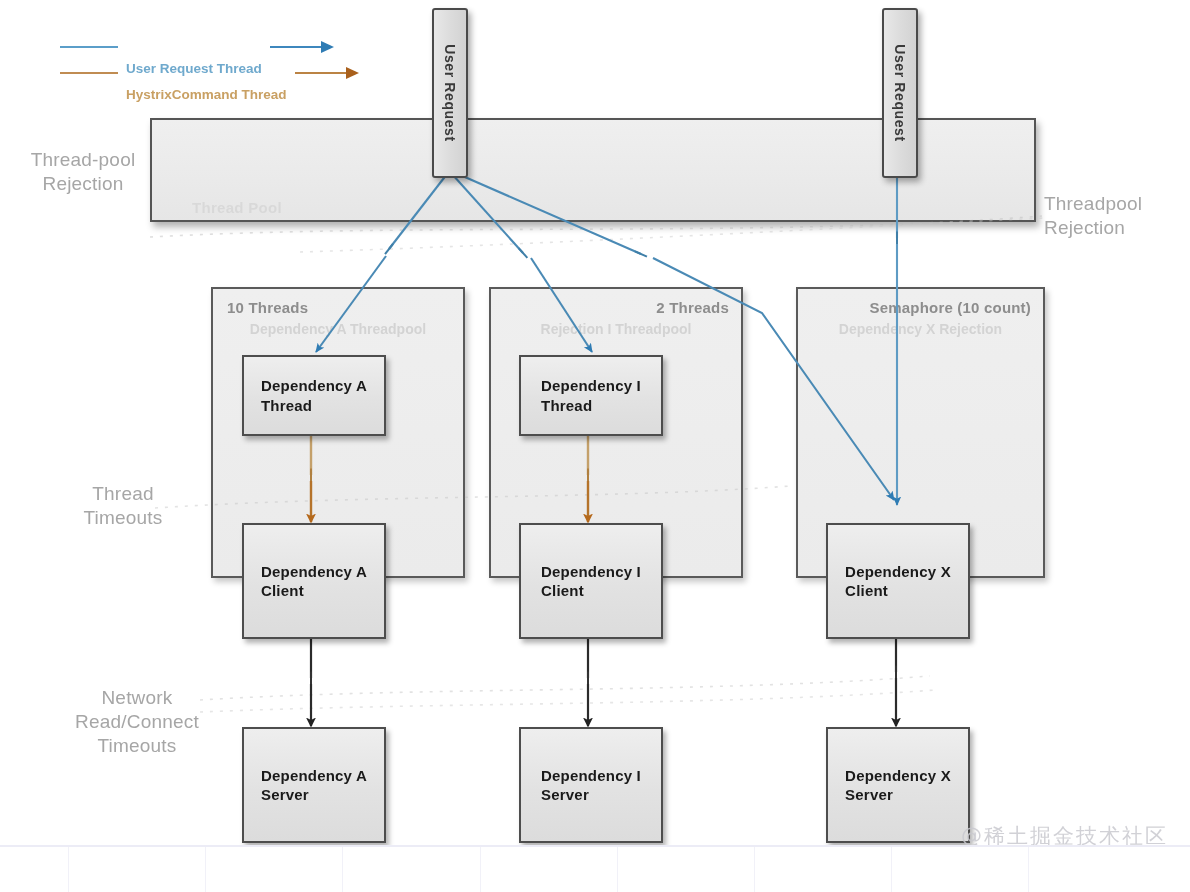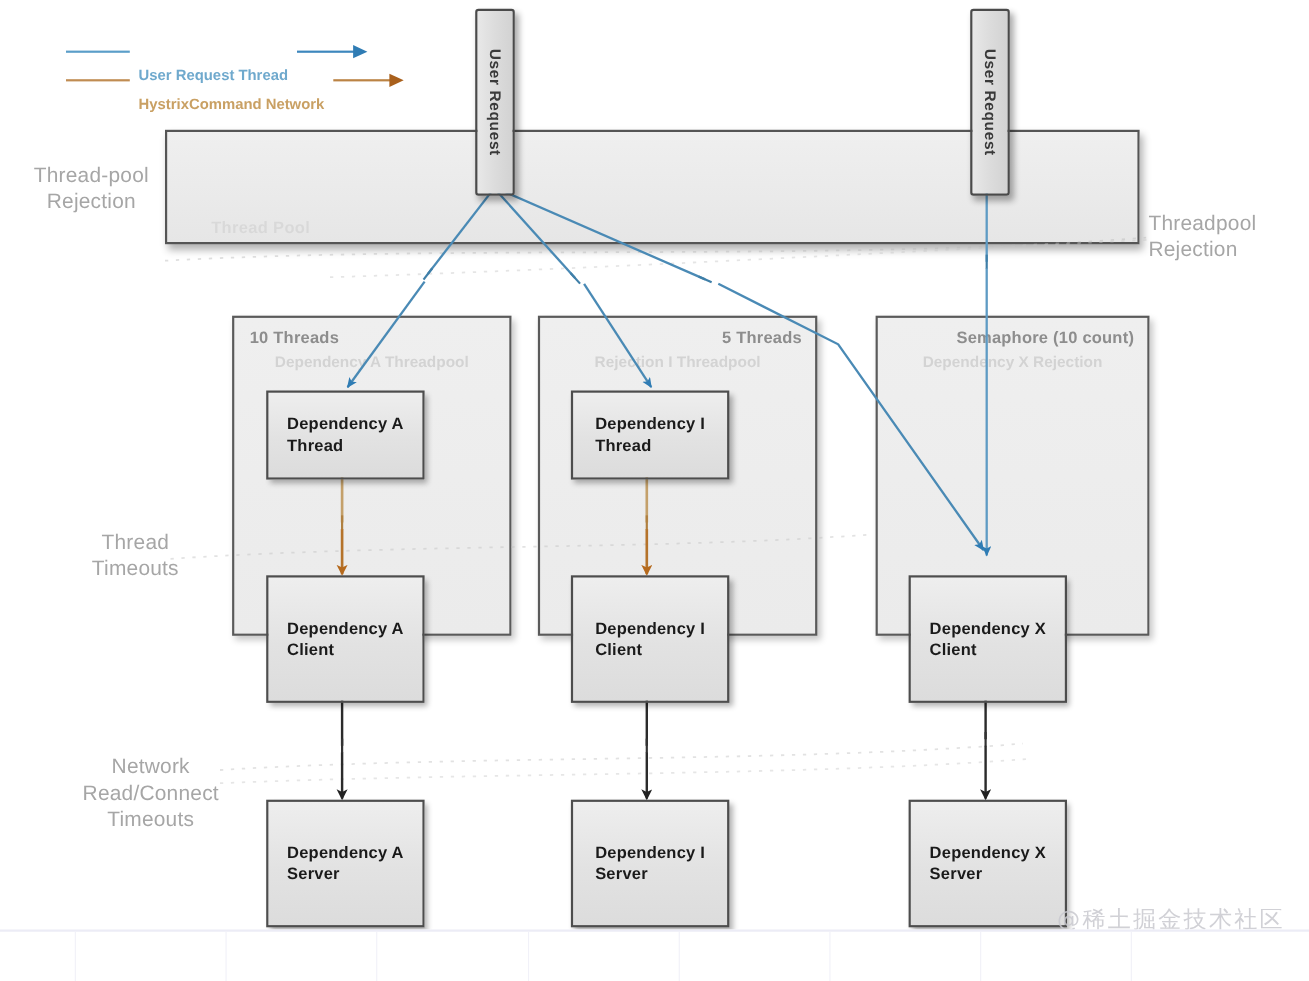--- a/index.html
+++ b/index.html
@@ -131,21 +131,21 @@
 
   <div id="legend">
     <div class="legend-row">
       <div class="legend-line" style="background:#5b9ec9"></div>
       <div class="legend-label" style="color:#6fa9cd">User Request Thread</div>
       <div class="legend-line r" style="background:#3d87bd"></div>
       <div class="legend-arrow" style="border-left:13px solid #2f7cb4"></div>
     </div>
     <div class="legend-row">
       <div class="legend-line" style="background:#c08c52"></div>
-      <div class="legend-label" style="color:#c9a063">HystrixCommand Network</div>
+      <div class="legend-label" style="color:#c9a063">HystrixCommand Thread</div>
       <div class="legend-line r" style="background:#bb8344"></div>
       <div class="legend-arrow" style="border-left:13px solid #a9601c"></div>
     </div>
   </div>
 
   <div class="annot center" style="left:8px;top:148px;width:150px;">Thread-pool
 Rejection</div>
 
   <div class="annot right" style="left:1044px;top:192px;width:146px;">Threadpool
 Rejection</div>
@@ -160,21 +160,21 @@
   <div id="rejection-bar" style="left:150px;top:118px;width:882px;height:100px;">
     <div class="ghost">Thread Pool</div>
   </div>
 
   <div class="pool left-title" style="left:190px;top:287px;width:250px;height:287px;">
     <div class="pool-title">10 Threads</div>
     <div class="pool-sub">Dependency A Threadpool</div>
   </div>
 
   <div class="pool" style="left:468px;top:287px;width:250px;height:287px;">
-    <div class="pool-title">5 Threads</div>
+    <div class="pool-title">2 Threads</div>
     <div class="pool-sub">Rejection I Threadpool</div>
   </div>
 
   <div class="pool" style="left:775px;top:287px;width:245px;height:287px;">
     <div class="pool-title">Semaphore (10 count)</div>
     <div class="pool-sub">Dependency X Rejection</div>
   </div>
 
   <svg class="layer" viewBox="0 0 1190 892">
     <defs>

